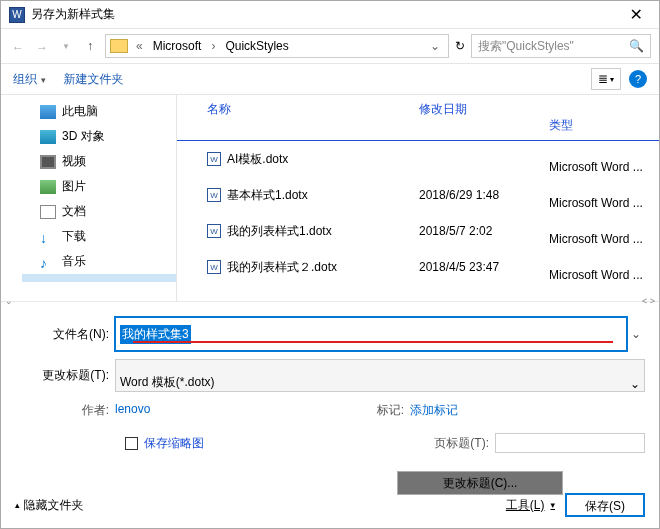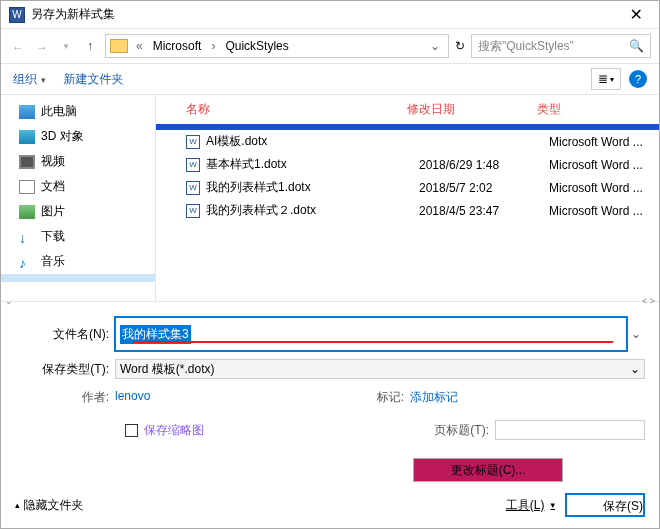--- a/index.html
+++ b/index.html
@@ -17,68 +17,68 @@
 .path .dd { margin-left: auto; color: #666; padding: 0 4px; }
 .search { width: 180px; height: 24px; border: 1px solid #ccc; display: flex; align-items: center; padding: 0 6px; color: #888; }
 .search .mag { margin-left: auto; color: #555; }
 .toolbar { height: 32px; display: flex; align-items: center; padding: 0 12px; gap: 18px; border-top: 1px solid #e5e5e5; border-bottom: 1px solid #e5e5e5; }
 .toolbar .org, .toolbar .newf { color: #1a5ab5; }
 .toolbar .org::after { content: "▾"; font-size: 9px; margin-left: 4px; color: #555; }
 .toolbar .right { margin-left: auto; display: flex; align-items: center; gap: 8px; }
 .view-btn { width: 30px; height: 22px; border: 1px solid #ccc; display: flex; align-items: center; justify-content: center; }
 .help { width: 18px; height: 18px; border-radius: 50%; background: #0078d7; color: #fff; display: flex; align-items: center; justify-content: center; font-size: 11px; }
 .main { display: flex; height: 206px; }
-.sidebar { width: 155px; border-right: 1px solid #e5e5e5; overflow: hidden; padding-top: 4px; }
+.sidebar { width: 155px; border-right: 1px solid #e5e5e5; overflow: hidden; padding-top: 4px; margin-left: 21px; }
 .sb-item { display: flex; align-items: center; padding: 4px 8px 4px 18px; gap: 6px; white-space: nowrap; }
 .sb-item .ico { width: 16px; height: 14px; flex-shrink: 0; }
 .ico-pc { background: linear-gradient(#5ab0e8,#2a7fc9); }
 .ico-3d { background: linear-gradient(#4ab8d8,#1a88b8); }
 .ico-vid { background: #555; border: 2px solid #888; }
 .ico-pic { background: linear-gradient(#7ec97e,#4a9a4a); }
 .ico-doc { background: #fff; border: 1px solid #888; }
 .ico-dl { color: #0078d7; font-size: 14px; }
 .ico-mus { color: #0078d7; font-size: 14px; }
 .ico-desk { background: linear-gradient(#5ab0e8,#2a7fc9); }
 .sb-item.sel { background: #cde6f7; }
 .filepane { flex: 1; position: relative; }
-.fp-header { display: flex; padding: 6px 12px 6px 30px; border-bottom: 6px solid #1d4ed8; color: #ef4444; }
+.fp-header { display: flex; padding: 6px 0 6px 30px; border-bottom: 1px solid #1d4ed8; color: #1d4ed8; }
 .col-name { flex: 1; }
 .col-date { width: 130px; }
-.col-type { width: 110px; }
+.col-type { width: 110px; margin-top: 16px; }
 .fp-row { display: flex; padding: 3px 0 3px 30px; align-items: center; }
 .fp-row .w-ico { width: 14px; height: 14px; background: #fff; border: 1px solid #2b579a; color: #2b579a; font-size: 8px; display: flex; align-items: center; justify-content: center; margin-right: 6px; }
 .splitter { height: 8px; border-top: 1px solid #e8e8e8; position: relative; }
 .splitter .left { position: absolute; left: 4px; top: -6px; font-size: 9px; color: #888; }
 .splitter .right { position: absolute; right: 4px; top: -6px; font-size: 9px; color: #888; }
 .form { padding: 8px 14px; }
 .form-row { display: flex; align-items: center; margin-bottom: 8px; }
 .form-row .lbl { width: 100px; text-align: right; padding-right: 6px; }
 .fn-input { flex: 1; height: 22px; border: 1px solid #0078d7; outline: 1px solid #0078d7; padding: 16px 4px; display: flex; align-items: center; }
 .fn-input .val { background: #0078d7; color: #fff; padding: 1px 2px; }
 .fn-dd { width: 18px; text-align: center; color: #555; }
 .redline { position: absolute; height: 2px; background: #e02020; }
-.st-select { flex: 1; height: 20px; border: 1px solid #ccc; padding: 0 4px; display: flex; align-items: center; background: #f5f5f5; }
+.st-select { flex: 1; height: 33px; border: 1px solid #ccc; padding: 0 4px; display: flex; align-items: flex-end; background: #f5f5f5; }
 .meta-row { display: flex; padding: 2px 0 10px 0; gap: 40px; }
 .meta-left { width: 310px; display: flex; }
 .meta-lbl { width: 100px; text-align: right; padding-right: 6px; color: #555; }
 .meta-val { color: #0066cc; }
 .chk-row { display: flex; padding: 4px 0 12px 110px; align-items: center; }
 .chk { width: 13px; height: 13px; border: 1px solid #333; margin-right: 6px; }
-.chk-lbl { color: #8b5cf6; }
+.chk-lbl { color: #1d4ed8; }
 .pt-right { display: flex; align-items: center; gap: 6px; }
 .pt-right .lbl2 { color: #555; }
 .pt-input { width: 150px; height: 20px; border: 1px solid #ccc; }
-.change-btn { width: 150px; height: 24px; border: 1px solid #adadad; background: #be185d; margin-left: auto; margin-right: 82px; margin-top: 6px; display: block; text-align: center; line-height: 22px; }
+.change-btn { width: 166px; height: 24px; border: 1px solid #adadad; background: #737373; margin-left: auto; margin-right: 82px; margin-top: 6px; display: block; text-align: center; line-height: 22px; }
 .footer { position: absolute; bottom: 0; left: 0; right: 0; height: 46px; display: flex; align-items: center; padding: 0 14px; border-top: 0; }
 .hide-exp { display: flex; align-items: center; gap: 4px; }
 .hide-exp .caret { font-size: 9px; }
 .footer-right { margin-left: auto; display: flex; align-items: center; gap: 10px; }
 .tools { display: flex; align-items: center; gap: 2px; text-decoration: underline; }
 .tools::after { content: "▾"; font-size: 9px; margin-left: 4px; }
-.btn { width: 80px; height: 24px; border: 1px solid #adadad; background: #e1e1e1; text-align: right; line-height: 22px; }
+.btn { width: 80px; height: 24px; border: 1px solid #adadad; background: #e1e1e1; text-align: center; line-height: 22px; }
 .btn.primary { border: 2px solid #0078d7; background: #fff; }
 </style>
 </head>
 <body>
 
 <div class="titlebar">
   <span class="w-icon">W</span>
   <span>另存为新样式集</span>
   <span class="close">✕</span>
 </div>
@@ -120,26 +120,26 @@
       </div>
       <div class="sb-item">
         <span class="ico ico-3d"></span>
         <span>3D 对象</span>
       </div>
       <div class="sb-item">
         <span class="ico ico-vid"></span>
         <span>视频</span>
       </div>
       <div class="sb-item">
+        <span class="ico ico-pic"></span>
+        <span>图片</span>
+      </div>
+      <div class="sb-item">
         <span class="ico ico-doc"></span>
         <span>文档</span>
-      </div>
-      <div class="sb-item">
-        <span class="ico ico-pic"></span>
-        <span>图片</span>
       </div>
       <div class="sb-item">
         <span class="ico ico-dl">↓</span>
         <span>下载</span>
       </div>
       <div class="sb-item">
         <span class="ico ico-mus">♪</span>
         <span>音乐</span>
       </div>
       <div class="sb-item sel"></div>
@@ -194,21 +194,21 @@
 <div class="form">
   <div class="form-row" style="position:relative;">
     <span class="lbl">文件名(N):</span>
     <div class="fn-input">
       <span class="val">我的样式集3</span>
     </div>
     <span class="fn-dd">⌄</span>
     <div class="redline" style="left:118px;right:32px;top:24px;"></div>
   </div>
   <div class="form-row">
-    <span class="lbl">保存类型(T):</span>
+    <span class="lbl">更改标题(T):</span>
     <div class="st-select">
       <span>Word 模板(*.dotx)</span>
       <span style="margin-left:auto;">⌄</span>
     </div>
   </div>
   <div class="meta-row">
     <div class="meta-left">
       <span class="meta-lbl">作者:</span>
       <span class="meta-val">lenovo</span>
     </div>

